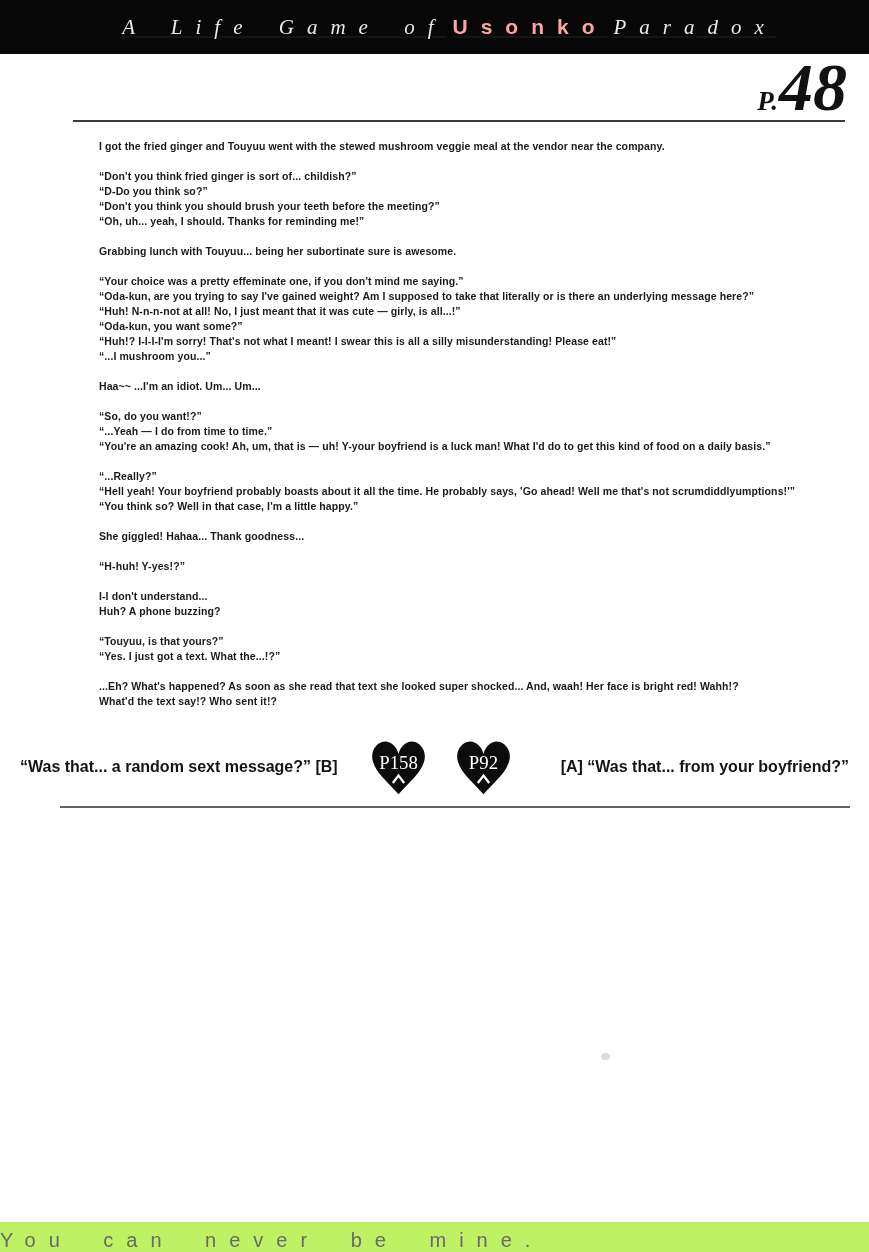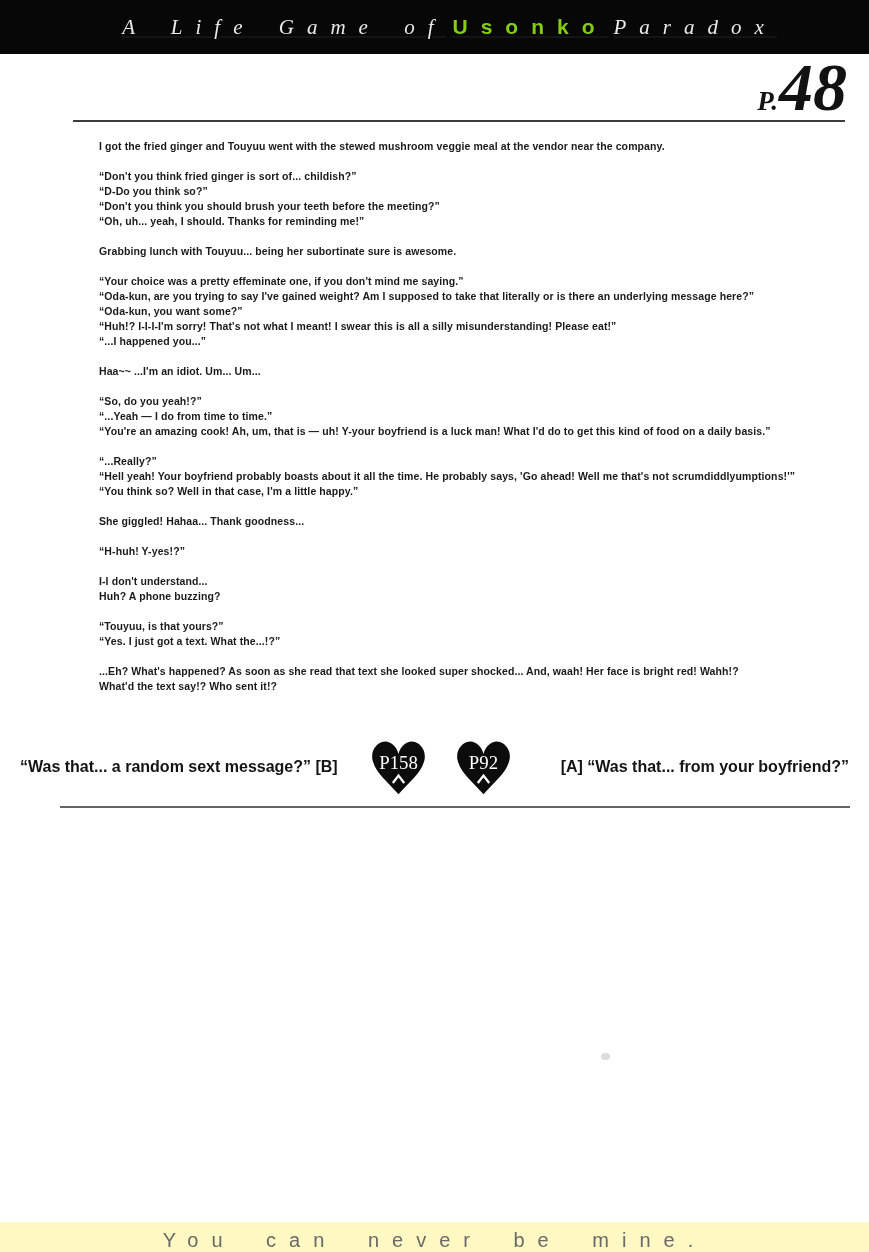--- a/index.html
+++ b/index.html
@@ -34,21 +34,21 @@
     font-size: 21px;
     color: #e9e9e9;
     letter-spacing: 13px;
     word-spacing: 5px;
   }
   .topbar .series-brand {
     font-family: "Liberation Sans", sans-serif;
     font-style: normal;
     font-weight: bold;
     font-size: 21px;
-    color: #84cc16;
+    color: #fca5a5;
     letter-spacing: 13px;
     margin: 0 6px;
   }
 
   
   .pagenum {
     position: absolute;
     top: 58px;
     right: 22px;
     display: flex;
@@ -125,23 +125,22 @@
     width: 9px; height: 7px;
     background: #dcdcdc;
     border-radius: 50%;
   }
 
   
   .footbar {
     position: absolute;
     left: 0; right: 0; bottom: 0;
     height: 30px;
-    background: #fef9c3;
+    background: #bef264;
     overflow: hidden;
-    text-align: center;
   }
   .footbar .tagline {
     display: inline-block;
     font-size: 20px;
     line-height: 36px;
     color: #696969;
     letter-spacing: 13px;
     word-spacing: 12px;
     white-space: nowrap;
   }
@@ -172,29 +171,30 @@
         <div class="line">“D-Do you think so?”</div>
         <div class="line">“Don't you think you should brush your teeth before the meeting?”</div>
         <div class="line">“Oh, uh... yeah, I should. Thanks for reminding me!”</div>
       </div>
       <div class="paragraph">
         <div class="line">Grabbing lunch with Touyuu... being her subortinate sure is awesome.</div>
       </div>
       <div class="paragraph">
         <div class="line">“Your choice was a pretty effeminate one, if you don't mind me saying.”</div>
         <div class="line">“Oda-kun, are you trying to say I've gained weight? Am I supposed to take that literally or is there an underlying message here?”</div>
+        <div class="line">“Huh! N-n-n-not at all! No, I just meant that it was cute — girly, is all...!”</div>
         <div class="line">“Oda-kun, you want some?”</div>
         <div class="line">“Huh!? I-I-I-I'm sorry! That's not what I meant! I swear this is all a silly misunderstanding! Please eat!”</div>
-        <div class="line">“...I happened you...”</div>
+        <div class="line">“...I mushroom you...”</div>
       </div>
       <div class="paragraph">
         <div class="line">Haa~~ ...I'm an idiot. Um... Um...</div>
       </div>
       <div class="paragraph">
-        <div class="line">“So, do you yeah!?”</div>
+        <div class="line">“So, do you want!?”</div>
         <div class="line">“...Yeah — I do from time to time.”</div>
         <div class="line">“You're an amazing cook! Ah, um, that is — uh! Y-your boyfriend is a luck man! What I'd do to get this kind of food on a daily basis.”</div>
       </div>
       <div class="paragraph">
         <div class="line">“...Really?”</div>
         <div class="line">“Hell yeah! Your boyfriend probably boasts about it all the time. He probably says, 'Go ahead! Well me that's not scrumdiddlyumptions!'”</div>
         <div class="line">“You think so? Well in that case, I'm a little happy.”</div>
       </div>
       <div class="paragraph">
         <div class="line">She giggled! Hahaa... Thank goodness...</div>

